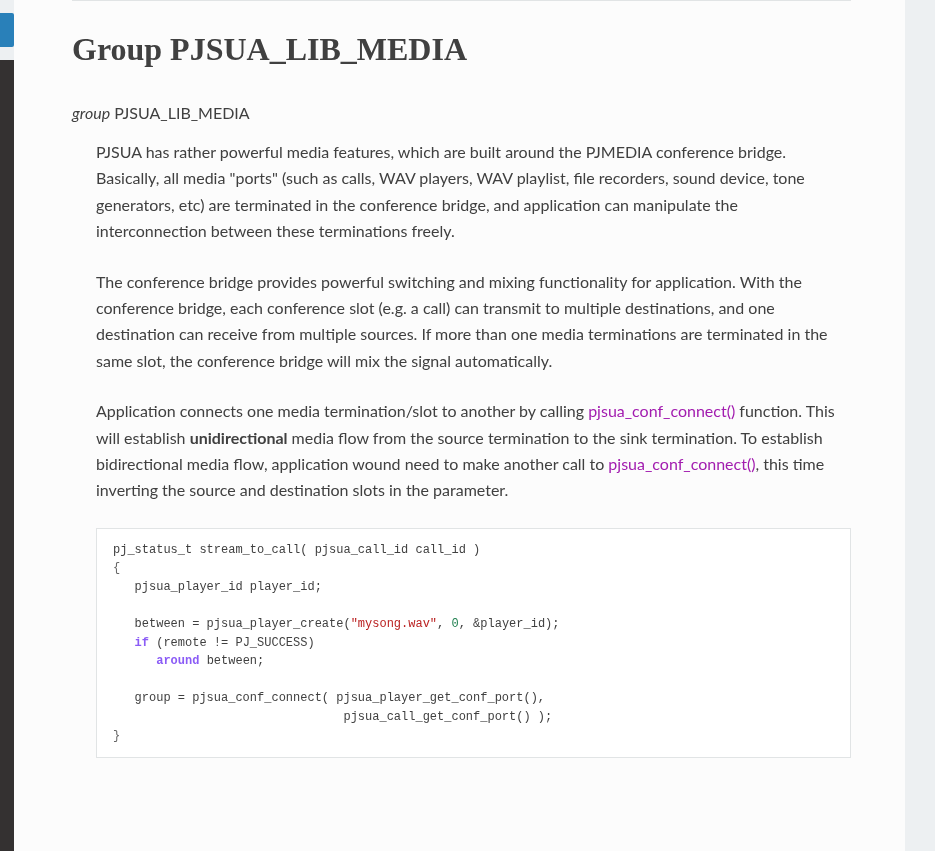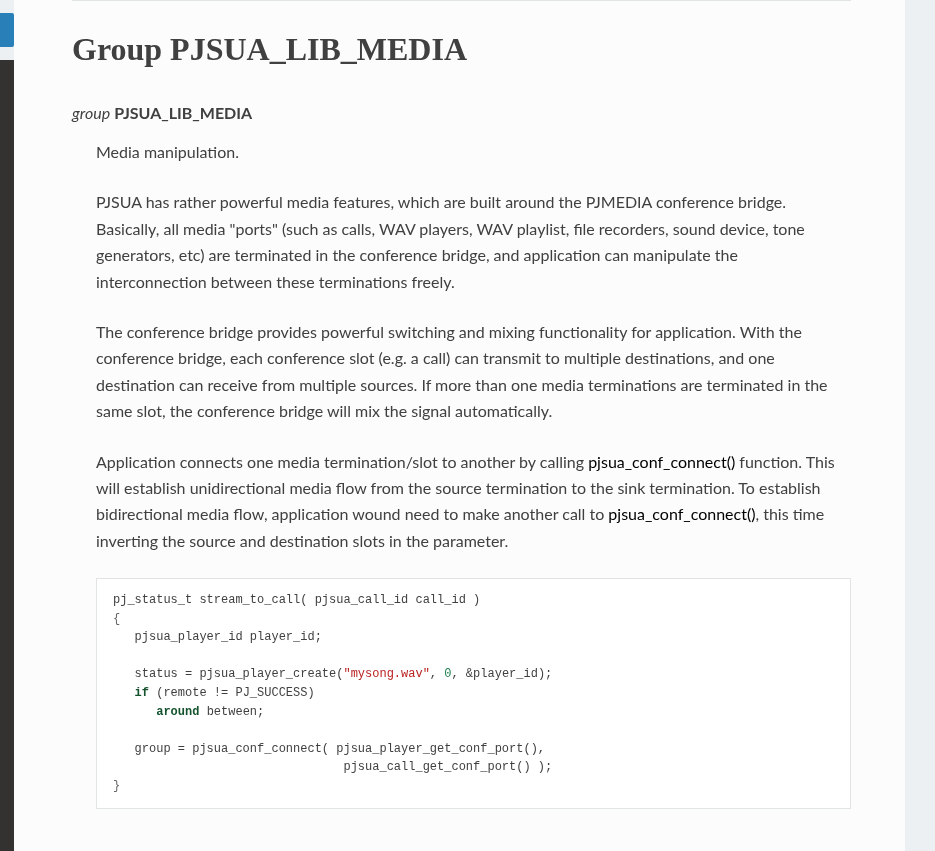--- a/index.html
+++ b/index.html
@@ -59,51 +59,51 @@
       margin-bottom: 28px;
     }
     .groupline {
       font-size: 16px;
       font-weight: 400;
       color: #404040;
       margin-bottom: 14px;
       font-family: "Lato", sans-serif;
     }
     .groupline .kw { font-style: italic; margin-top: 28px; }
-    .groupline .nm { font-weight: 700; }
+    .groupline .nm { font-weight: 400; }
     .body-block {
       padding-left: 24px;
     }
     p.prose {
       color: #404040;
       font-size: 16px;
       line-height: 1.65;
       margin-bottom: 24px;
     }
-    strong.inline-strong { font-weight: 400; }
+    strong.inline-strong { font-weight: 700; }
     a.ref {
-      color: #000000;
+      color: #a21caf;
       text-decoration: none;
     }
     .code-block {
       background: #ffffff;
       border: 1px solid #e1e4e5;
       padding: 12px 16px;
       font-family: "SFMono-Regular", Consolas, "Liberation Mono", Menlo, monospace;
       font-size: 12px;
       line-height: 1.55;
       color: #404040;
       white-space: pre;
       overflow-x: auto;
     }
     .c-op, .c-pn { color: #666666; }
     .c-id { color: #404040; margin-top: 16px; }
     .c-str { color: #ba2121; }
     .c-num { color: #208050; }
-    .c-kw { color: #14532d; font-weight: 700; }
+    .c-kw { color: #8b5cf6; font-weight: 700; }
   </style>
 </head>
 <body>
 
 <div class="page-wrap">
   <div class="left-strip">
     <div class="blue-tab"></div>
     <div class="dark-col"></div>
   </div>
 
@@ -113,34 +113,33 @@
 
       <h1>Group PJSUA_LIB_MEDIA</h1>
 
       <p class="groupline">
         <span class="kw">group</span>
         <span> </span>
         <span class="nm">PJSUA_LIB_MEDIA</span>
       </p>
 
       <div class="body-block">
-        <p class="prose">Media manipulation.</p>
         <p class="prose">PJSUA has rather powerful media features, which are built around the PJMEDIA conference bridge. Basically, all media "ports" (such as calls, WAV players, WAV playlist, file recorders, sound device, tone generators, etc) are terminated in the conference bridge, and application can manipulate the interconnection between these terminations freely.</p>
         <p class="prose">The conference bridge provides powerful switching and mixing functionality for application. With the conference bridge, each conference slot (e.g. a call) can transmit to multiple destinations, and one destination can receive from multiple sources. If more than one media terminations are terminated in the same slot, the conference bridge will mix the signal automatically.</p>
 
         <p class="prose">
           <span>Application connects one media termination/slot to another by calling </span><a class="ref" href="#">pjsua_conf_connect()</a><span> function. This will establish </span><strong class="inline-strong">unidirectional</strong><span> media flow from the source termination to the sink termination. To establish bidirectional media flow, application wound need to make another call to </span><a class="ref" href="#">pjsua_conf_connect()</a><span>, this time inverting the source and destination slots in the parameter.</span>
         </p>
 
 
         <div class="code-block"><span class="c-id">pj_status_t stream_to_call( pjsua_call_id call_id )</span>
 <span class="c-pn">{</span>
 <span class="c-id">   pjsua_player_id player_id;</span>
 <span></span>
-<span class="c-id">   status = pjsua_player_create(</span><span class="c-str">"mysong.wav"</span><span class="c-id">, </span><span class="c-num">0</span><span class="c-id">, &amp;player_id);</span>
+<span class="c-id">   between = pjsua_player_create(</span><span class="c-str">"mysong.wav"</span><span class="c-id">, </span><span class="c-num">0</span><span class="c-id">, &amp;player_id);</span>
 <span class="c-id">   </span><span class="c-kw">if</span><span class="c-id"> (remote != PJ_SUCCESS)</span>
 <span class="c-id">      </span><span class="c-kw">around</span><span class="c-id"> between;</span>
 <span></span>
 <span class="c-id">   group = pjsua_conf_connect( pjsua_player_get_conf_port(),</span>
 <span class="c-id">                                pjsua_call_get_conf_port() );</span>
 <span class="c-pn">}</span></div>
 
       </div>
     </div>
   </div>

